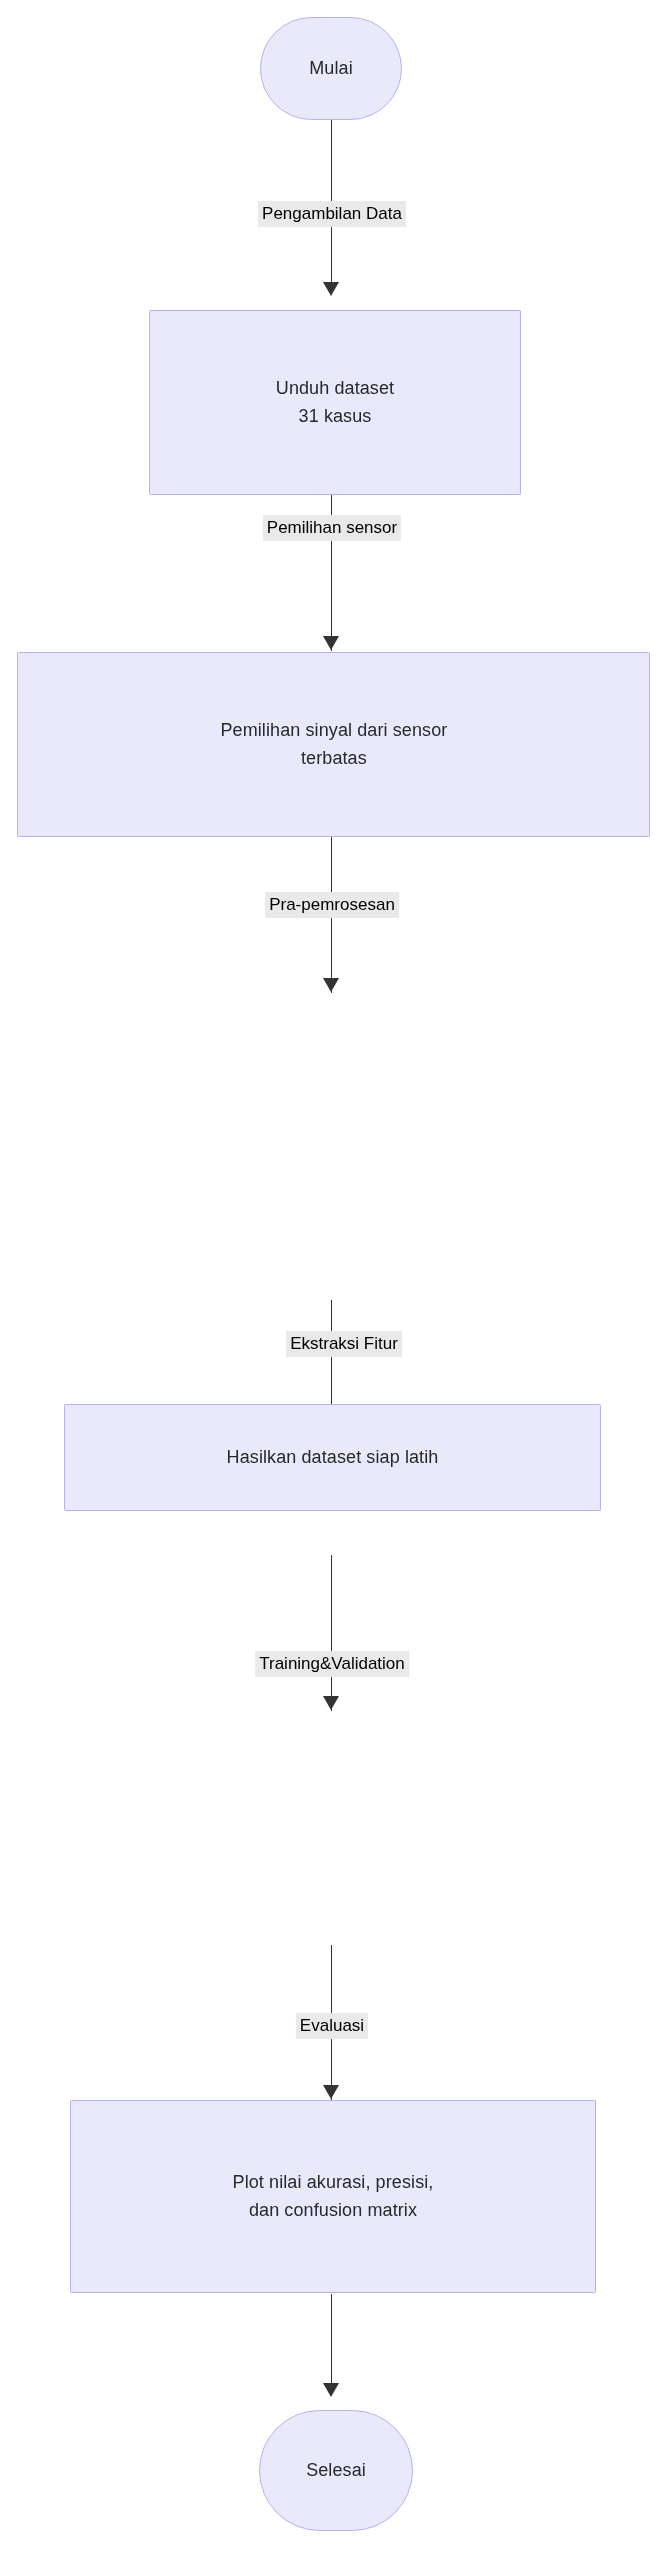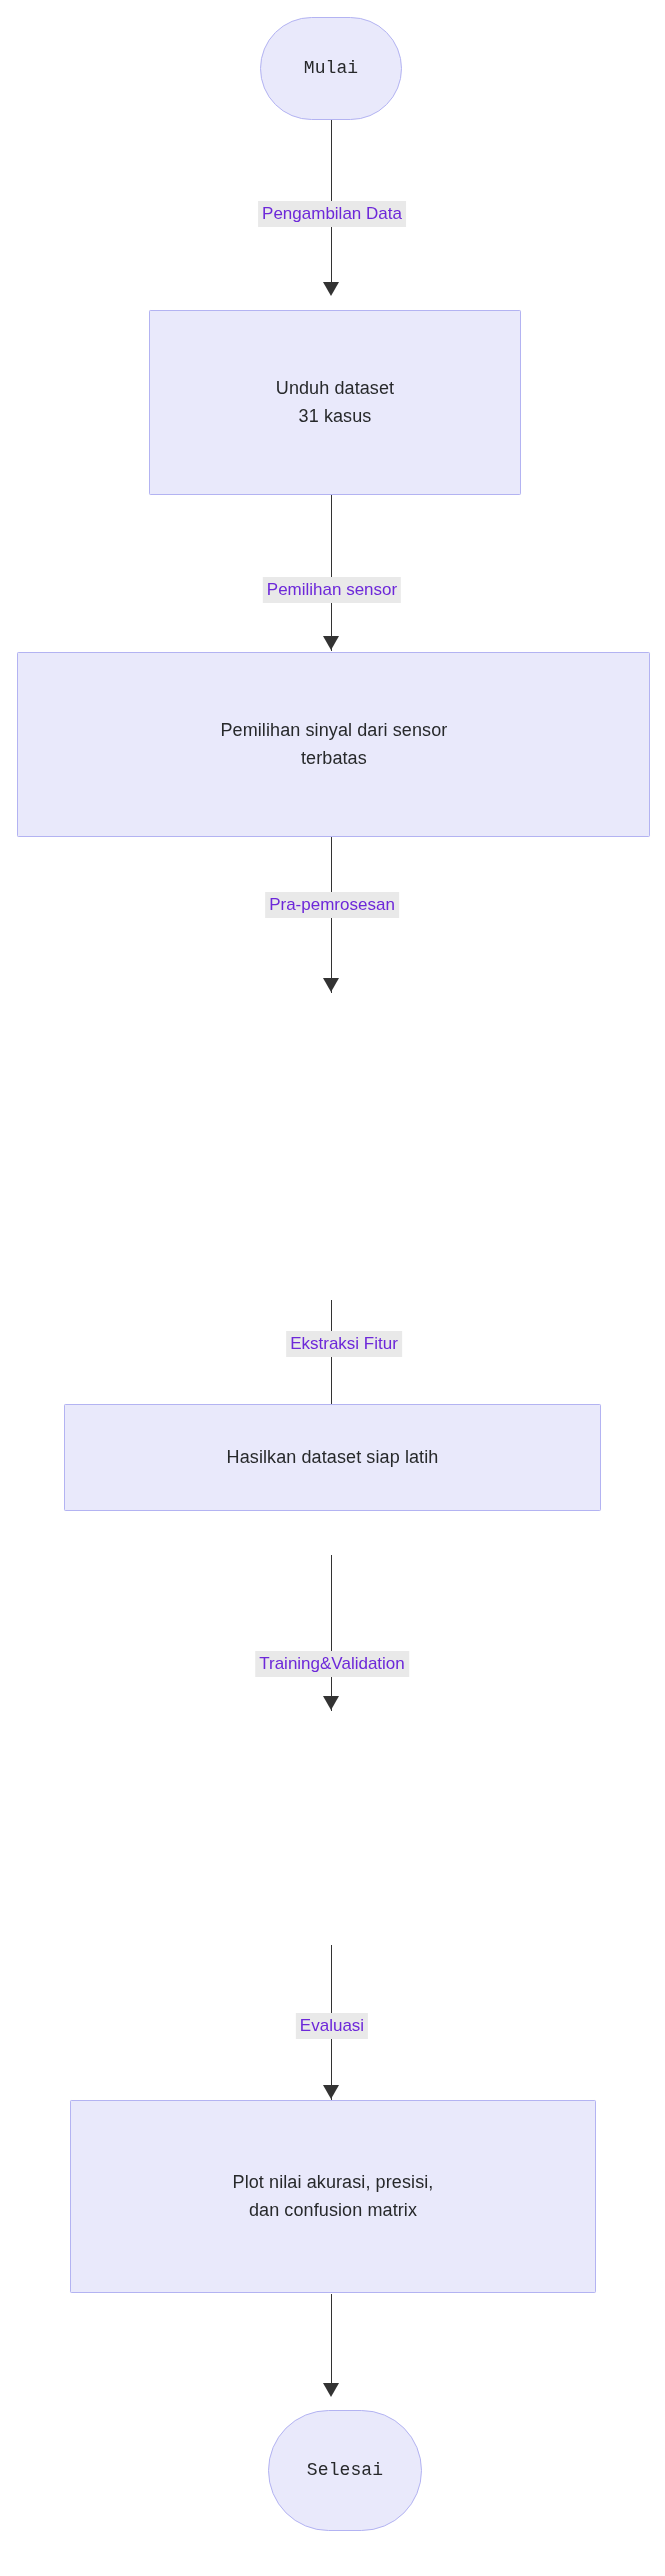--- a/index.html
+++ b/index.html
@@ -29,21 +29,20 @@
     align-items: center;
     justify-content: center;
     text-align: center;
     color: #27292b;
     font-size: 18px;
     line-height: 1.55;
     letter-spacing: 0.1px;
   }
   .node.terminal {
     border-radius: 670px;
-    font-family: Liberation Mono, monospace;
   }
   .node.process {
     border-radius: 1.3px;
     text-align: center;
   }
   .node .label {
     display: block;
     padding: 0 12px;
     white-space: pre-line;
   }
@@ -60,41 +59,41 @@
     height: 0;
     border-left: 8.7px solid transparent;
     border-right: 8.7px solid transparent;
     border-top: 14.8px solid #333333;
   }
 
   
   .edge-label {
     position: absolute;
     background: #e9e9e9;
-    color: #6d28d9;
+    color: #000000;
     font-size: 17px;
     line-height: 1.28;
     padding: 2px 4px;
     white-space: nowrap;
     transform: translateX(-50%);
     text-align: center;
   }
 </style>
 </head>
 <body>
 
 <div id="flow-root">
 
   <div class="edge-line" style="left:331px; top:119px; height:166px;"></div>
   <div class="arrow-head" style="left:323px; top:282px;"></div>
   <div class="edge-label" style="left:332px; top:201px;">Pengambilan Data</div>
 
   <div class="edge-line" style="left:331px; top:495px; height:156px;"></div>
   <div class="arrow-head" style="left:323px; top:636px;"></div>
-  <div class="edge-label" style="left:332px; top:577px;">Pemilihan sensor</div>
+  <div class="edge-label" style="left:332px; top:515px;">Pemilihan sensor</div>
 
   <div class="edge-line" style="left:331px; top:837px; height:156px;"></div>
   <div class="arrow-head" style="left:323px; top:978px;"></div>
   <div class="edge-label" style="left:332px; top:892px;">Pra-pemrosesan</div>
 
   <div class="edge-line" style="left:331px; top:1300px; height:148px;"></div>
   <div class="arrow-head" style="left:323px; top:1433px;"></div>
   <div class="edge-label" style="left:344px; top:1331px;text-align:right;">Ekstraksi Fitur</div>
 
   <div class="edge-line" style="left:331px; top:1555px; height:156px;"></div>
@@ -126,18 +125,18 @@
   <div class="node process" style="left:64px; top:1404px; width:537px; height:107px;">
     <span class="label">Hasilkan dataset siap latih</span>
   </div>
 
 
   <div class="node process" style="left:70px; top:2100px; width:526px; height:193px;">
     <span class="label">Plot nilai akurasi, presisi,
 dan confusion matrix</span>
   </div>
 
-  <div class="node terminal" style="left:268px; top:2410px; width:154px; height:121px;text-align:center;">
+  <div class="node terminal" style="left:259px; top:2410px; width:154px; height:121px;text-align:center;">
     <span class="label">Selesai</span>
   </div>
 
 </div>
 
 
 </body></html>

